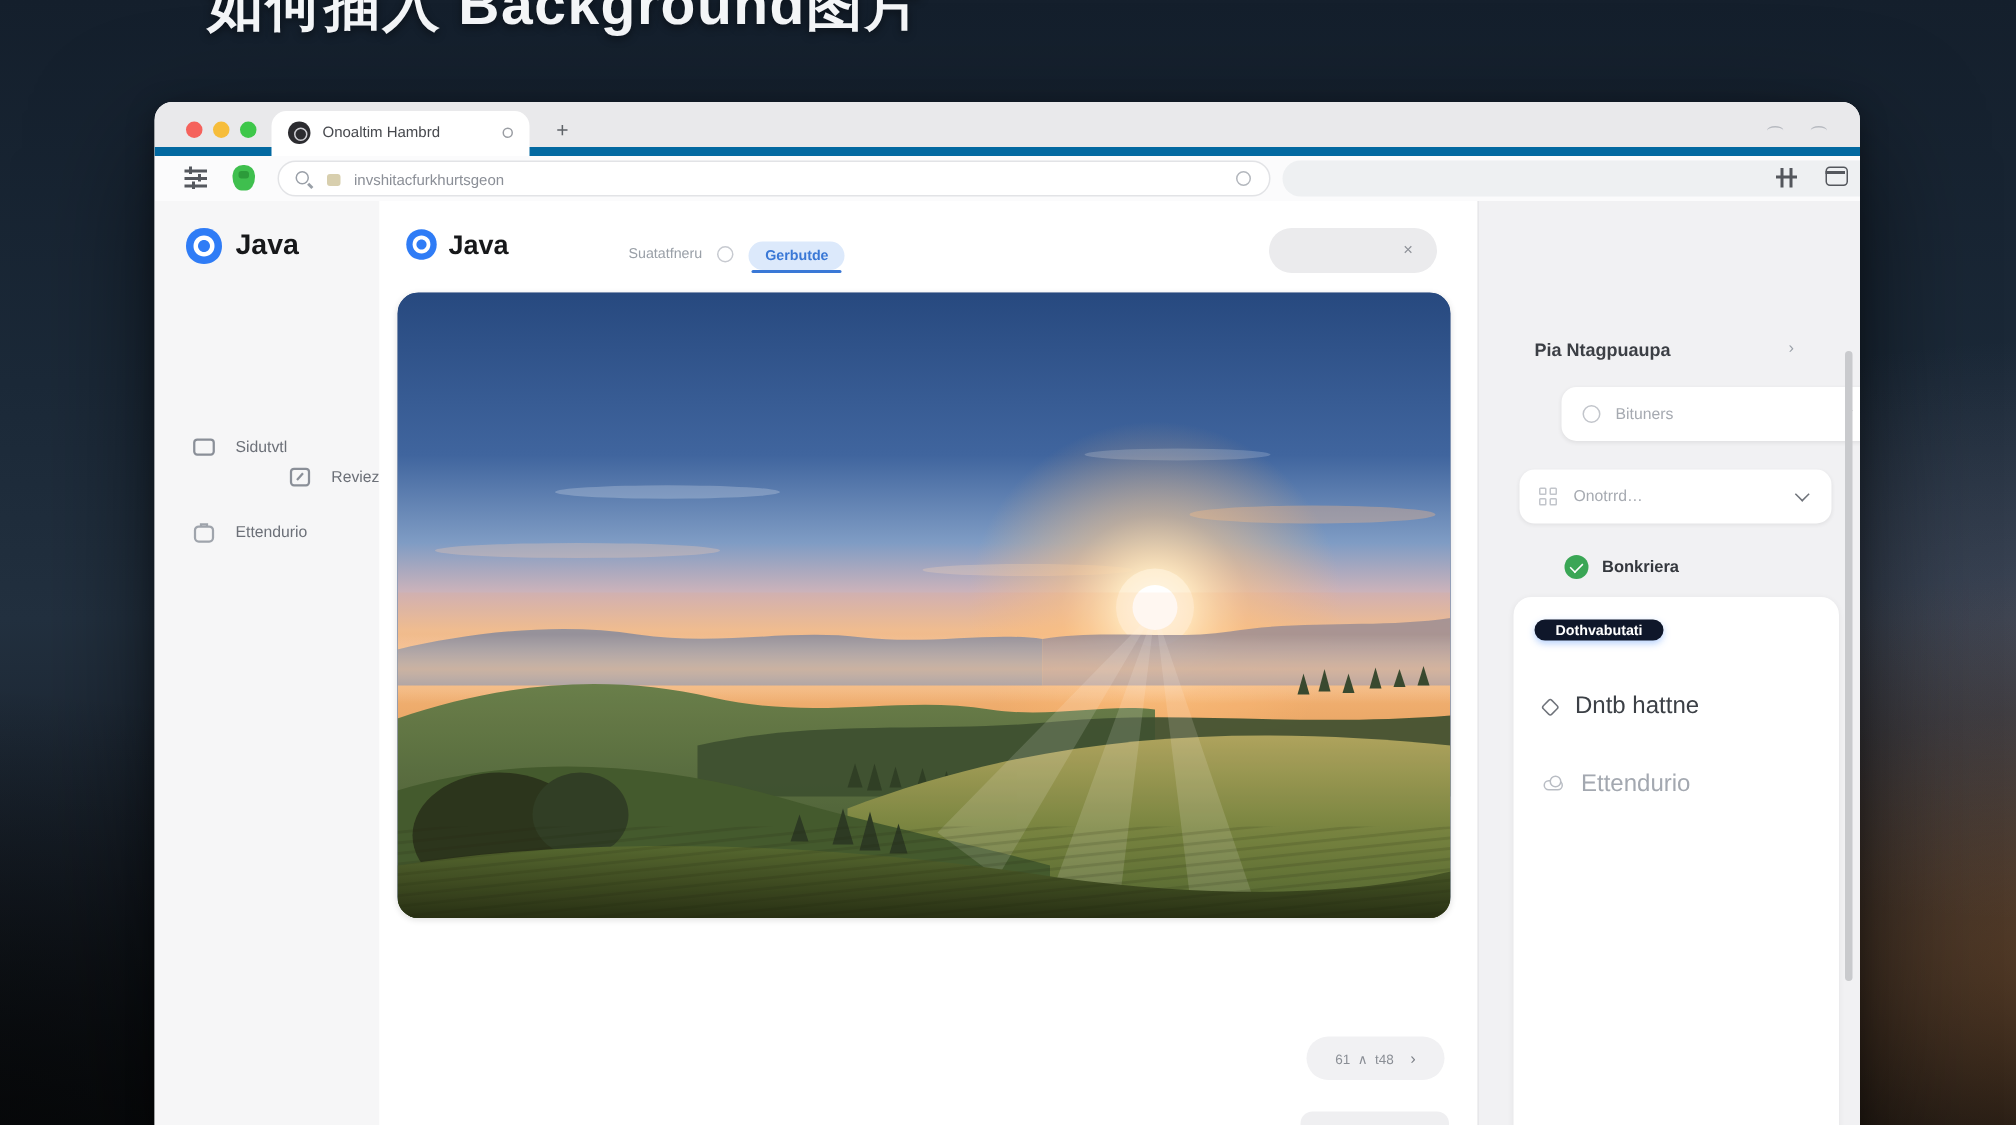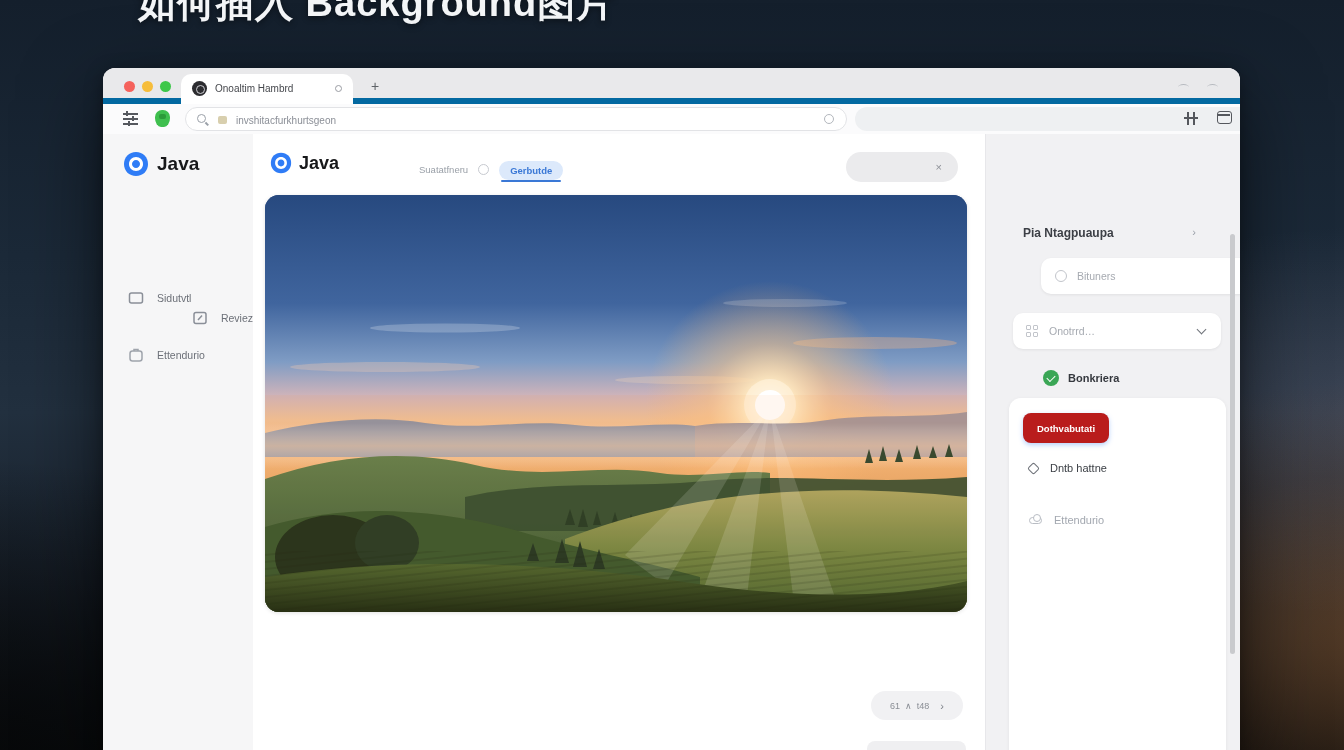--- a/index.html
+++ b/index.html
@@ -114,22 +114,22 @@
   .rp-grid-ic span:nth-child(1){left:0;top:0;} .rp-grid-ic span:nth-child(2){left:7px;top:0;}
   .rp-grid-ic span:nth-child(3){left:0;top:7px;} .rp-grid-ic span:nth-child(4){left:7px;top:7px;}
   .rp-sel-text { position:absolute; left:36px; top:12px; font-size:10.5px; color:#a6aab1; }
   .caret-txt { position:absolute; right:14px; top:12px; font-size:9px; color:#7d8188; }
   .chev-down { position:absolute; right:16px; top:13px; width:7px; height:7px; border-right:1.6px solid #6f737a; border-bottom:1.6px solid #6f737a; transform:rotate(45deg); }
   .rp-status { position:absolute; left:32px; top:236px; display:flex; align-items:center; gap:9px;padding-left:25px; }
   .green-ic { position:relative; width:16px; height:16px; border-radius:50%; background:#3aa655; }
   .green-ic::after { content:""; position:absolute; left:4px; top:4.5px; width:7px; height:4px; border-left:1.7px solid #fff; border-bottom:1.7px solid #fff; transform:rotate(-45deg); }
   .rp-status-label { font-size:11px; font-weight:700; color:#35383e; }
   .rp-card { position:absolute; left:23px; top:264px; width:217px; height:486px; background:#fff; border-radius:12px; box-shadow:0 1px 4px rgba(0,0,0,.06); }
-  .rp-primary { position:absolute; left:14px; top:15px; width:86px; height:30px; background:#b91c1c; border:none; border-radius:8px; color:#fff; font-size:9.5px; font-weight:700; box-shadow:0 2px 5px rgba(47,124,246,.35); }
-  .rp-item { position:absolute; left:20px; display:flex; align-items:center; gap:12px; font-size:11px; color:#3c4046; }
+  .rp-primary { position:absolute; left:14px; top:15px; width:86px; height:14px; background:#0f172a; border:none; border-radius:8px; color:#fff; font-size:9.5px; font-weight:700; box-shadow:0 2px 5px rgba(47,124,246,.35); }
+  .rp-item { position:absolute; left:20px; display:flex; align-items:center; gap:12px; font-size:16px; color:#3c4046; }
   .rp-item.i1 { top:64px; }
   .rp-item.i2 { top:116px; color:#a3a8b0; }
   .diamond-ic { width:9px; height:9px; border:1.5px solid #6f737a; transform:rotate(45deg); border-radius:2px; }
   .cloud-ic { position:relative; width:13px; height:7px; border:1.4px solid #b9bdc4; border-radius:6px; background:#fff; }
   .cloud-ic::before { content:""; position:absolute; left:3px; top:-4px; width:6px; height:6px; border:1.4px solid #b9bdc4; border-radius:50%; background:#fff; }
   .rp-scrollbar { position:absolute; right:5px; top:100px; width:5px; height:420px; background:#c9cacd; border-radius:3px; }
 </style>
 </head>
 <body>
 

